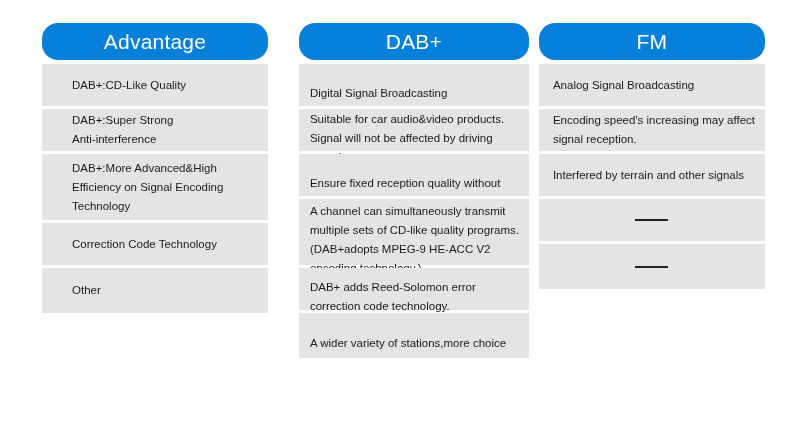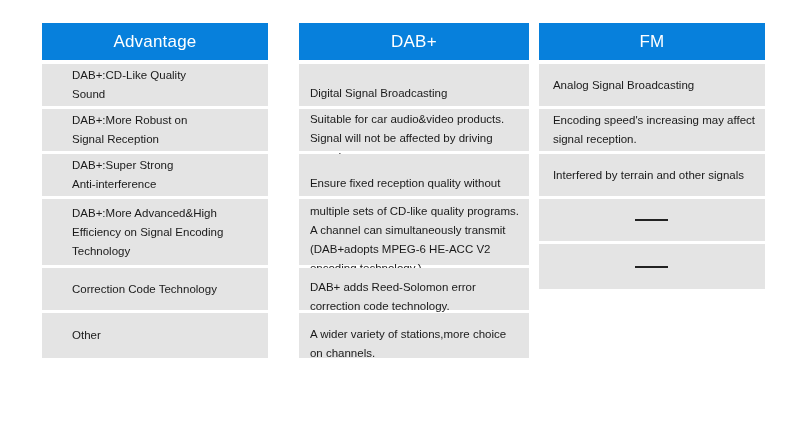--- a/index.html
+++ b/index.html
@@ -29,25 +29,26 @@
     flex-direction: column;
   }
   .col-advantage { width: 232px; }
   .col-dab       { width: 235px; margin-left: 31px; }
   .col-fm        { width: 232px; margin-left: 10px; }
 
   .col-header {
     height: 37px;
     background: #0780DC;
     color: #ffffff;
-    font-size: 17px;
+    font-size: 21px;
     line-height: 37px;
     text-align: center;
     letter-spacing: 0.2px;
     font-weight: normal;
+    border-radius: 16px;
   }
 
   .rows {
     display: flex;
     flex-direction: column;
     margin-top: 4px;
   }
 
   .cell {
     background: #E4E4E4;
@@ -91,25 +92,20 @@
 </head>
 <body>
 
 <div id="comparison-table">
 
   <div class="column col-advantage">
     <div class="col-header">Advantage</div>
     <div class="rows">
       <div class="cell r0">
         <span class="line">DAB+:CD-Like Quality</span>
-        <span class="line">Sound</span>
-      </div>
-      <div class="cell r1">
-        <span class="line">DAB+:More Robust on</span>
-        <span class="line">Signal Reception</span>
       </div>
       <div class="cell r2">
         <span class="line">DAB+:Super Strong</span>
         <span class="line">Anti-interference</span>
       </div>
       <div class="cell r3">
         <span class="line">DAB+:More Advanced&amp;High</span>
         <span class="line">Efficiency on Signal Encoding</span>
         <span class="line">Technology</span>
       </div>
@@ -130,32 +126,31 @@
       </div>
       <div class="cell r1">
         <span class="line">Suitable for car audio&amp;video products.</span>
         <span class="line">Signal will not be affected by driving</span>
         <span class="line">speed.</span>
       </div>
       <div class="cell r2">
         <span class="line">Ensure fixed reception quality without</span>
       </div>
       <div class="cell r3">
+        <span class="line">A channel can simultaneously transmit</span>
         <span class="line">multiple sets of CD-like quality programs.</span>
-        <span class="line">A channel can simultaneously transmit</span>
-        <span class="line">(DAB+adopts MPEG-6 HE-ACC V2</span>
+        <span class="line">(DAB+adopts MPEG-9 HE-ACC V2</span>
         <span class="line">encoding technology.)</span>
       </div>
       <div class="cell r4">
         <span class="line">DAB+ adds Reed-Solomon error</span>
         <span class="line">correction code technology.</span>
       </div>
       <div class="cell r5">
         <span class="line">A wider variety of stations,more choice</span>
-        <span class="line">on channels.</span>
       </div>
     </div>
   </div>
 
   <div class="column col-fm">
     <div class="col-header">FM</div>
     <div class="rows">
       <div class="cell r0">
         <span class="line">Analog Signal Broadcasting</span>
       </div>

